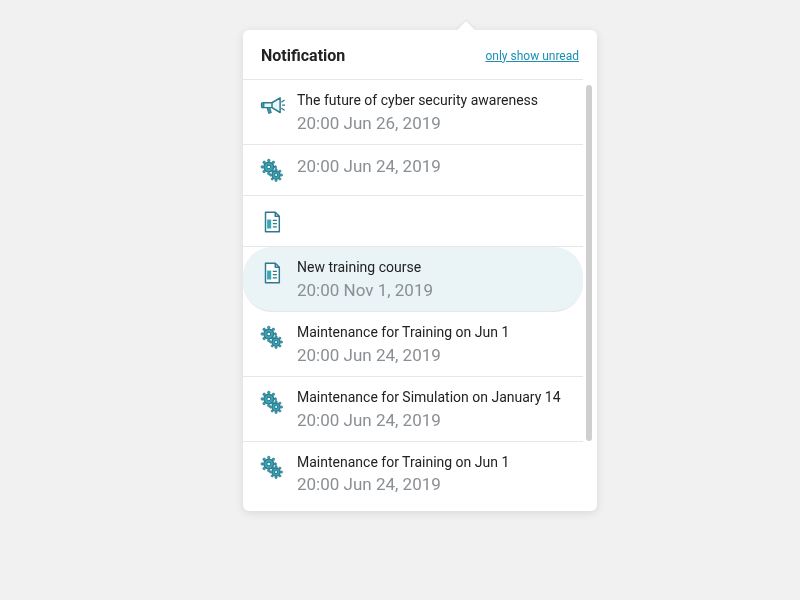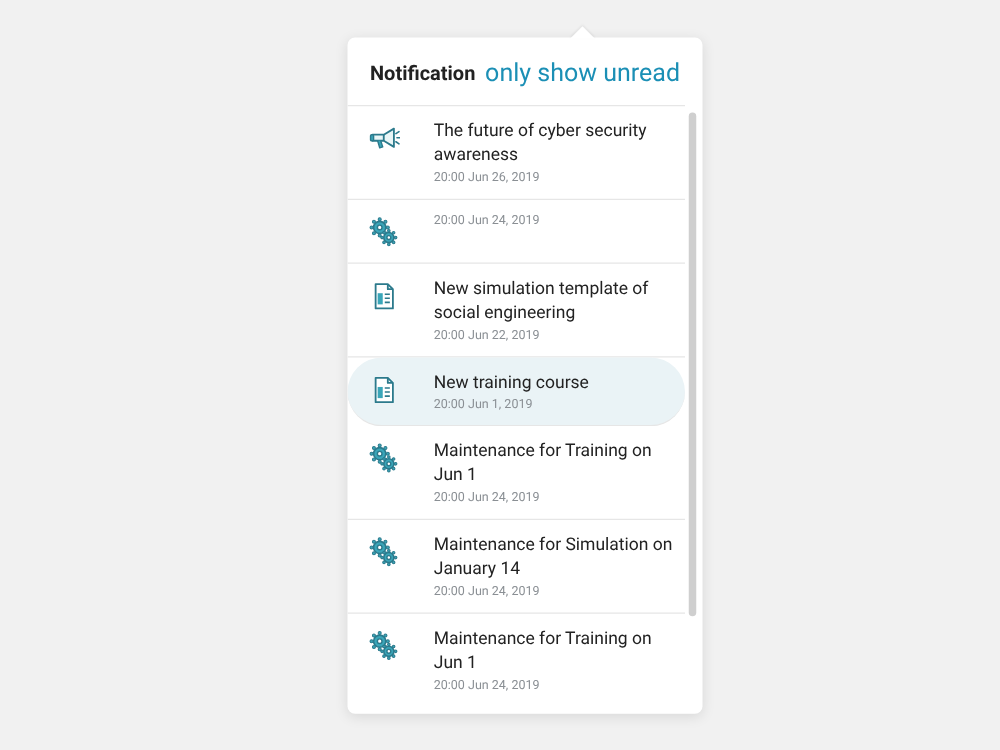--- a/index.html
+++ b/index.html
@@ -24,58 +24,58 @@
     transform: translate(56px, -9px);
     width: 0;
     height: 0;
     border-left: 10px solid transparent;
     border-right: 10px solid transparent;
     border-bottom: 10px solid #fff;
     filter: drop-shadow(0 -1px 1px rgba(0,0,0,0.08));
     z-index: 2;
   }
   .panel {
-    width: 284px;
+    width: 354px;
     background: #fff;
     border-radius: 6px;
     box-shadow: 0 2px 10px rgba(0,0,0,0.10);
     overflow: hidden;
     margin-left: 40px;
   }
   .hdr {
     display: flex;
     justify-content: space-between;
     align-items: center;
     padding: 16px 18px 14px 18px;
   }
   .hdr-title {
     font-size: 16px;
     font-weight: 700;
     color: #222;
   }
   .hdr-link {
-    font-size: 20px;
+    font-size: 12px;
     color: #1b8fb5;
     cursor: pointer;
+    text-decoration: underline;
   }
   .list-outer {
     display: flex;
     align-items: stretch;
   }
   .list {
     flex: 1;
     border-top: 1px solid #e6e6e6;
   }
   .item {
     display: flex;
     align-items: flex-start;
     padding: 11px 10px 11px 16px;
     border-bottom: 1px solid #e6e6e6;
     cursor: pointer;
-    gap: 15px;
   }
   .item.selected {
     background: #eaf3f6;
     border-radius: 29px;
   }
   .item:last-child { border-bottom: none; }
   .ico {
     width: 26px;
     height: 26px;
     flex: 0 0 26px;
@@ -86,21 +86,21 @@
     flex: 1;
     min-width: 0;
   }
   .title {
     font-size: 14px;
     color: #222;
     line-height: 1.35;
     margin-bottom: 3px;
   }
   .ts {
-    font-size: 10px;
+    font-size: 17px;
     color: #8a8f94;
   }
   .scroll-gutter {
     width: 14px;
     padding: 6px 4px 6px 2px;
     display: flex;
     justify-content: center;
   }
   .scroll-track {
     width: 6px;
@@ -172,37 +172,33 @@
           </div>
           <div class="item">
             <div class="ico"><svg viewBox="0 0 32 32" width="26" height="26">
                 <path d="M8 4 H20 L25 9 V28 H8 Z" fill="#ffffff" stroke="#2c7a8c" stroke-width="1.8" stroke-linejoin="round"></path>
                 <path d="M20 4 V9 H25" fill="none" stroke="#2c7a8c" stroke-width="1.8" stroke-linejoin="round"></path>
                 <rect x="10" y="13" width="5" height="11" fill="#3aa6b9"></rect>
                 <line x1="17" y1="14" x2="22" y2="14" stroke="#2c7a8c" stroke-width="1.6"></line>
                 <line x1="17" y1="18" x2="22" y2="18" stroke="#2c7a8c" stroke-width="1.6"></line>
                 <line x1="17" y1="22" x2="22" y2="22" stroke="#2c7a8c" stroke-width="1.6"></line>
               </svg></div>
-            <div class="txt">
-              <div class="title">New simulation template of social engineering</div>
-              <div class="ts">20:00  Jun 22, 2019</div>
-            </div>
           </div>
           <div class="item selected">
             <div class="ico"><svg viewBox="0 0 32 32" width="26" height="26">
                 <path d="M8 4 H20 L25 9 V28 H8 Z" fill="#ffffff" stroke="#2c7a8c" stroke-width="1.8" stroke-linejoin="round"></path>
                 <path d="M20 4 V9 H25" fill="none" stroke="#2c7a8c" stroke-width="1.8" stroke-linejoin="round"></path>
                 <rect x="10" y="13" width="5" height="11" fill="#3aa6b9"></rect>
                 <line x1="17" y1="14" x2="22" y2="14" stroke="#2c7a8c" stroke-width="1.6"></line>
                 <line x1="17" y1="18" x2="22" y2="18" stroke="#2c7a8c" stroke-width="1.6"></line>
                 <line x1="17" y1="22" x2="22" y2="22" stroke="#2c7a8c" stroke-width="1.6"></line>
               </svg></div>
             <div class="txt">
               <div class="title">New training course</div>
-              <div class="ts">20:00  Jun 1, 2019</div>
+              <div class="ts">20:00  Nov 1, 2019</div>
             </div>
           </div>
           <div class="item">
             <div class="ico"><svg viewBox="0 0 32 32" width="26" height="26">
                 <circle cx="12" cy="11" r="6" fill="#3aa6b9" stroke="#2c7a8c" stroke-width="1.6"></circle>
                 <circle cx="20" cy="11" r="1.5" fill="#3aa6b9" stroke="#2c7a8c" stroke-width="1"></circle>
                 <circle cx="17.65685424949238" cy="16.65685424949238" r="1.5" fill="#3aa6b9" stroke="#2c7a8c" stroke-width="1"></circle>
                 <circle cx="12" cy="19" r="1.5" fill="#3aa6b9" stroke="#2c7a8c" stroke-width="1"></circle>
                 <circle cx="6.34314575050762" cy="16.65685424949238" r="1.5" fill="#3aa6b9" stroke="#2c7a8c" stroke-width="1"></circle>
                 <circle cx="4" cy="11.000000000000002" r="1.5" fill="#3aa6b9" stroke="#2c7a8c" stroke-width="1"></circle>

